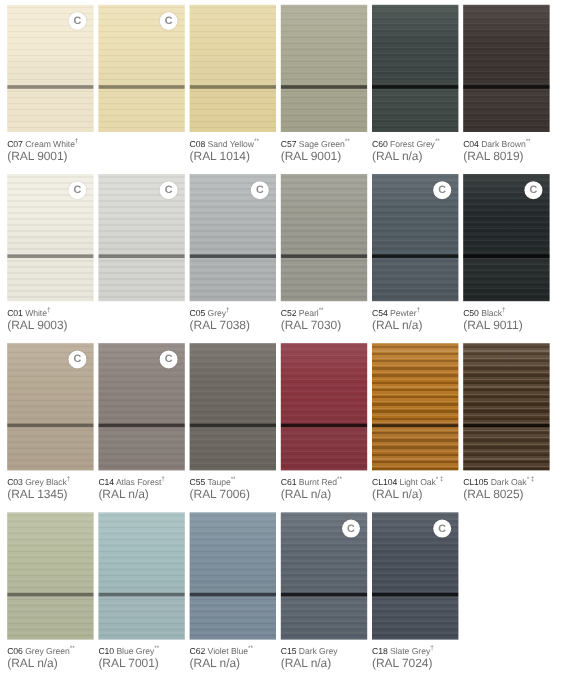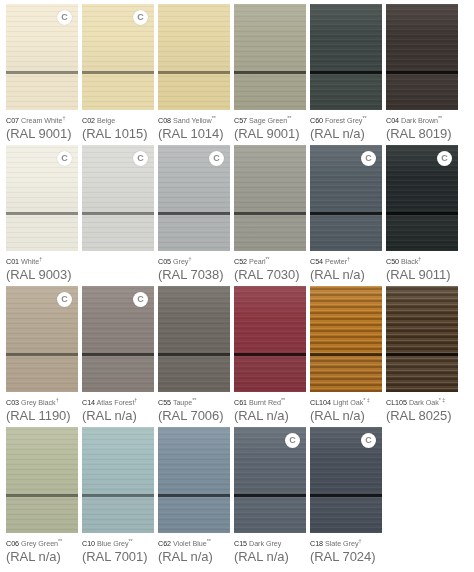--- a/index.html
+++ b/index.html
@@ -132,21 +132,21 @@
   .cap-line1 .code {
     font-weight: 400;
     color: #2b2b2b;
   }
   .cap-line1 .sup {
     font-size: 5.4px;
     vertical-align: super;
     color: #6f6f6f;
   }
   .cap-line2 {
-    font-size: 13px;
+    font-size: 10px;
     color: #6f6f6f;
     white-space: nowrap;
     letter-spacing: -0.05px;
   }
 </style>
 </head>
 <body>
 
 <div id="chart">
     <div class="swatch-row row-r1">
@@ -166,24 +166,20 @@
       </div>
       <div class="swatch-cell">
         <div class="tile light" style="background: linear-gradient(rgb(236, 223, 180) 0%, rgb(236, 223, 180) 63%, rgb(230, 216, 169) 65%, rgb(230, 216, 169) 100%);">
           <div class="grain"></div>
           <div class="shade"></div>
           <div class="joint"></div>
           <div class="badge">
             <span class="c-glyph">C</span>
           </div>
         </div>
-        <div class="caption">
-          <div class="cap-line1"><span class="code">C02</span> <span>Beige</span><span class="sup"></span></div>
-          <div class="cap-line2">(RAL 1015)</div>
-        </div>
       </div>
       <div class="swatch-cell">
         <div class="tile light" style="background: linear-gradient(rgb(229, 214, 164) 0%, rgb(229, 214, 164) 63%, rgb(221, 205, 150) 65%, rgb(221, 205, 150) 100%);">
           <div class="grain"></div>
           <div class="shade"></div>
           <div class="joint"></div>
         </div>
         <div class="caption">
           <div class="cap-line1"><span class="code">C08</span> <span>Sand Yellow</span><span class="sup">**</span></div>
           <div class="cap-line2">(RAL 1014)</div>
@@ -307,21 +303,21 @@
         <div class="tile light" style="background: linear-gradient(rgb(182, 168, 147) 0%, rgb(182, 168, 147) 63%, rgb(173, 159, 138) 65%, rgb(173, 159, 138) 100%);">
           <div class="grain"></div>
           <div class="shade"></div>
           <div class="joint"></div>
           <div class="badge">
             <span class="c-glyph">C</span>
           </div>
         </div>
         <div class="caption">
           <div class="cap-line1"><span class="code">C03</span> <span>Grey Black</span><span class="sup">†</span></div>
-          <div class="cap-line2">(RAL 1190)</div>
+          <div class="cap-line2">(RAL 1345)</div>
         </div>
       </div>
       <div class="swatch-cell">
         <div class="tile mid" style="background: linear-gradient(rgb(139, 129, 124) 0%, rgb(139, 129, 124) 63%, rgb(131, 122, 117) 65%, rgb(131, 122, 117) 100%);">
           <div class="grain"></div>
           <div class="shade"></div>
           <div class="joint"></div>
           <div class="badge">
             <span class="c-glyph">C</span>
           </div>

